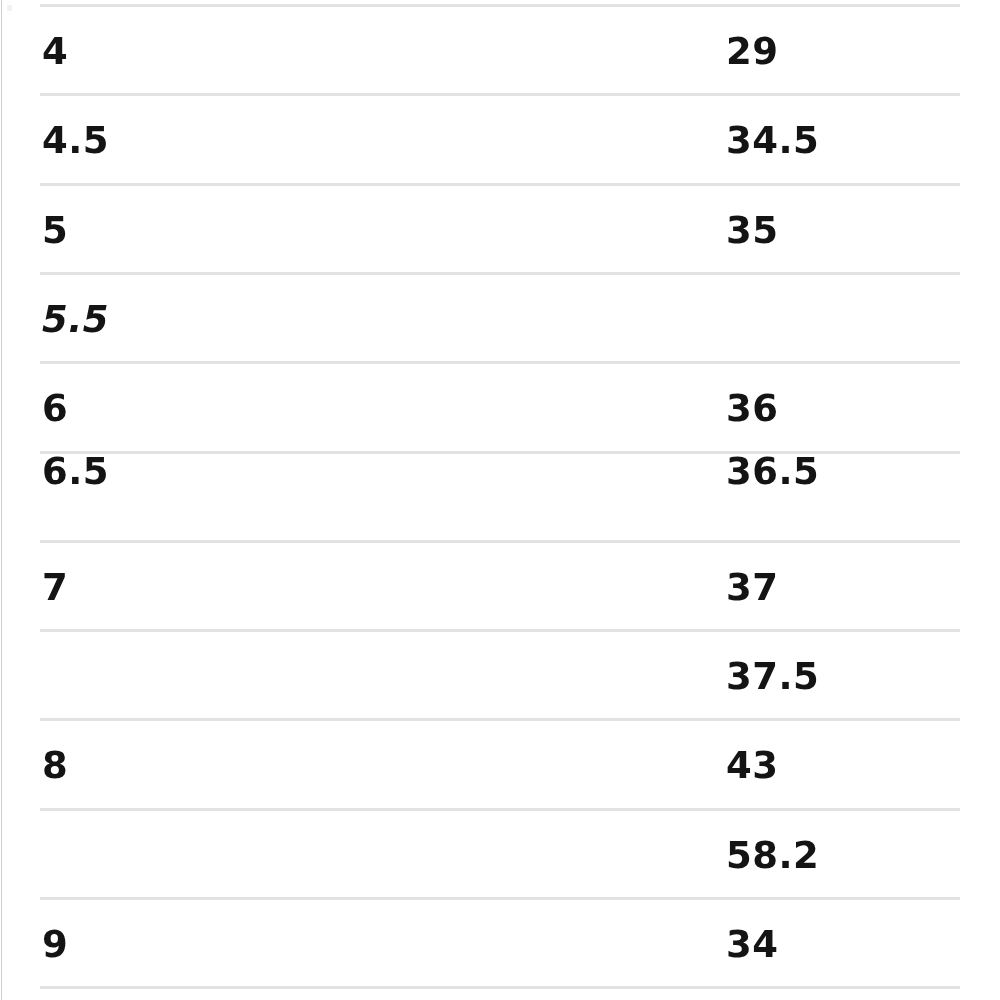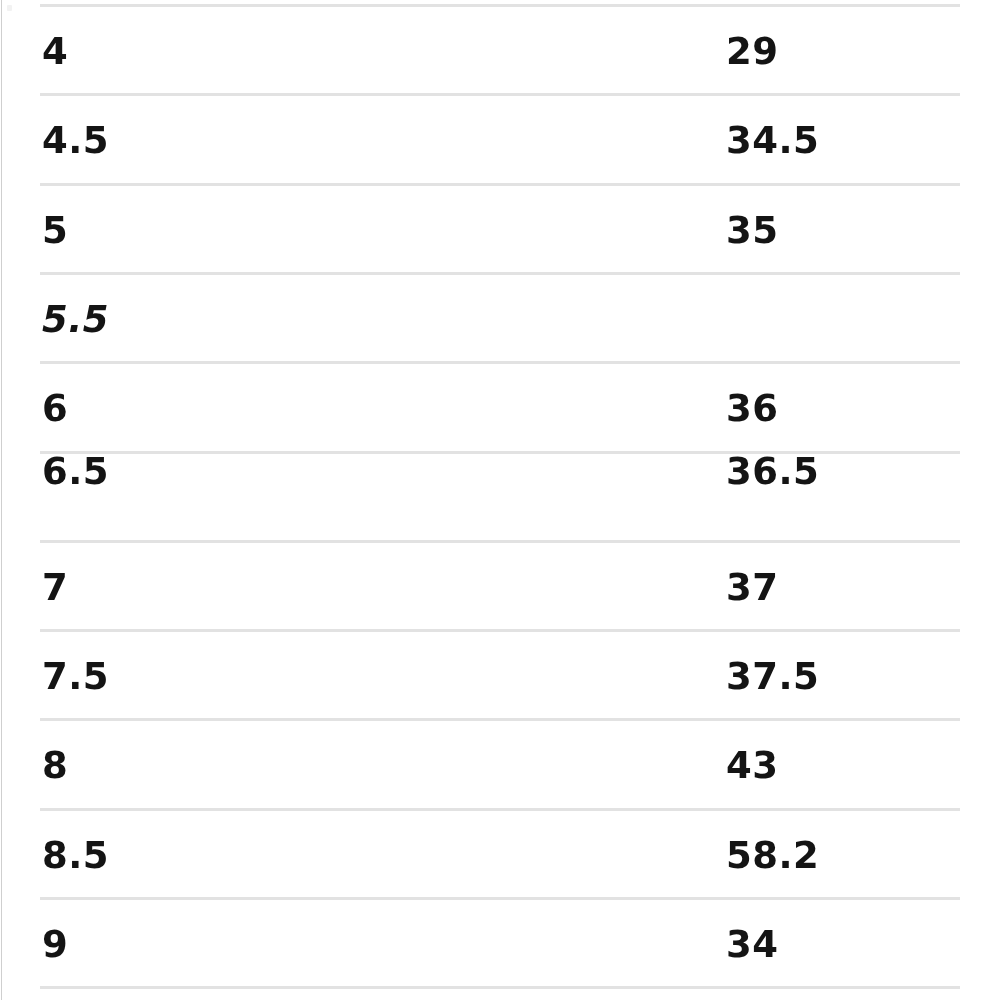--- a/index.html
+++ b/index.html
@@ -126,29 +126,27 @@
       </div>
       <div class="row" style="top: 427px; padding-left: 8px;">
         <span class="cell cell-us">6.5</span>
         <span class="cell cell-eu">36.5</span>
       </div>
       <div class="row" style="top: 542.8px;">
         <span class="cell cell-us">7</span>
         <span class="cell cell-eu">37</span>
       </div>
       <div class="row" style="top: 632.1px;">
-        <span class="cell cell-us">7.5</span>
         <span class="cell cell-eu">37.5</span>
       </div>
       <div class="row" style="top: 721.4px;">
         <span class="cell cell-us">8</span>
         <span class="cell cell-eu">43</span>
       </div>
       <div class="row" style="top: 810.7px;">
-        <span class="cell cell-us">8.5</span>
         <span class="cell cell-eu">58.2</span>
       </div>
       <div class="row" style="top: 900px;">
         <span class="cell cell-us">9</span>
         <span class="cell cell-eu">34</span>
       </div>
     </div>
 
 </div>
 

